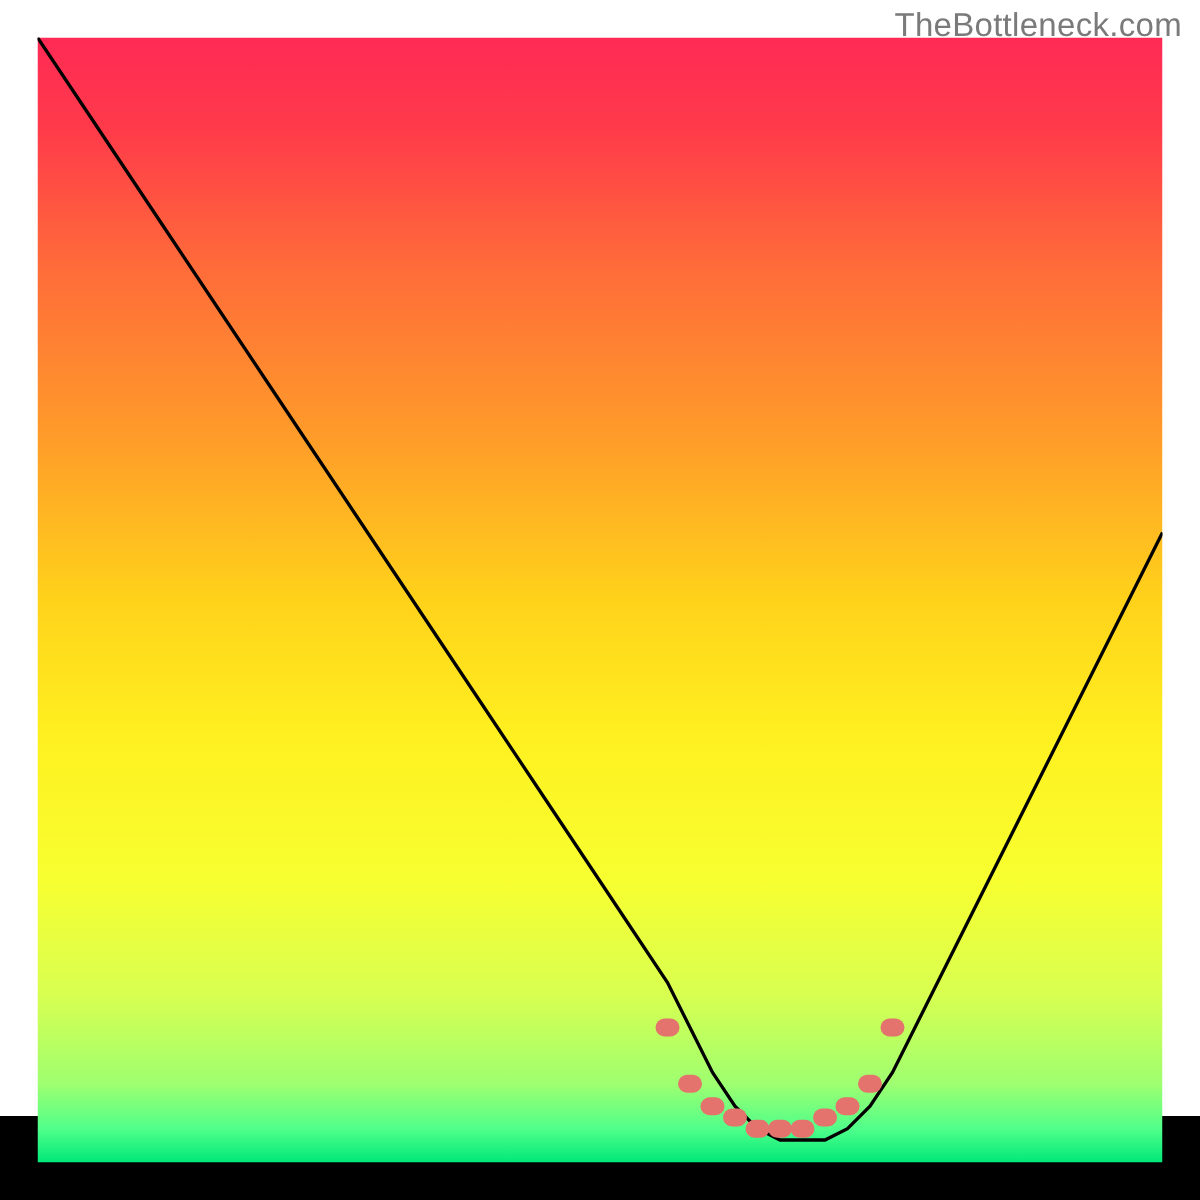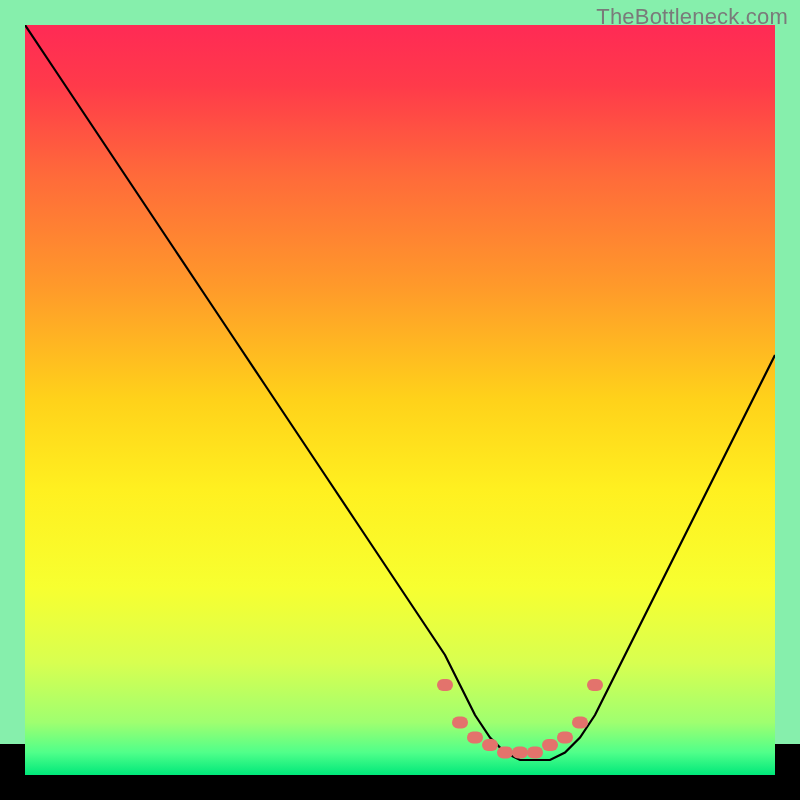--- a/index.html
+++ b/index.html
@@ -7,21 +7,21 @@
     padding: 0;
     width: 800px;
     height: 800px;
     background: #000;
     overflow: hidden;
   }
   .frame {
     position: relative;
     width: 800px;
     height: 744px;
-    background: #86efac;
+    background: #ffffff;
   }
   .watermark {
     position: absolute;
     top: 4px;
     right: 12px;
     color: #7a7a7a;
     font-family: Arial, Helvetica, sans-serif;
     font-size: 22px;
     font-weight: 400;
     letter-spacing: 0.2px;

